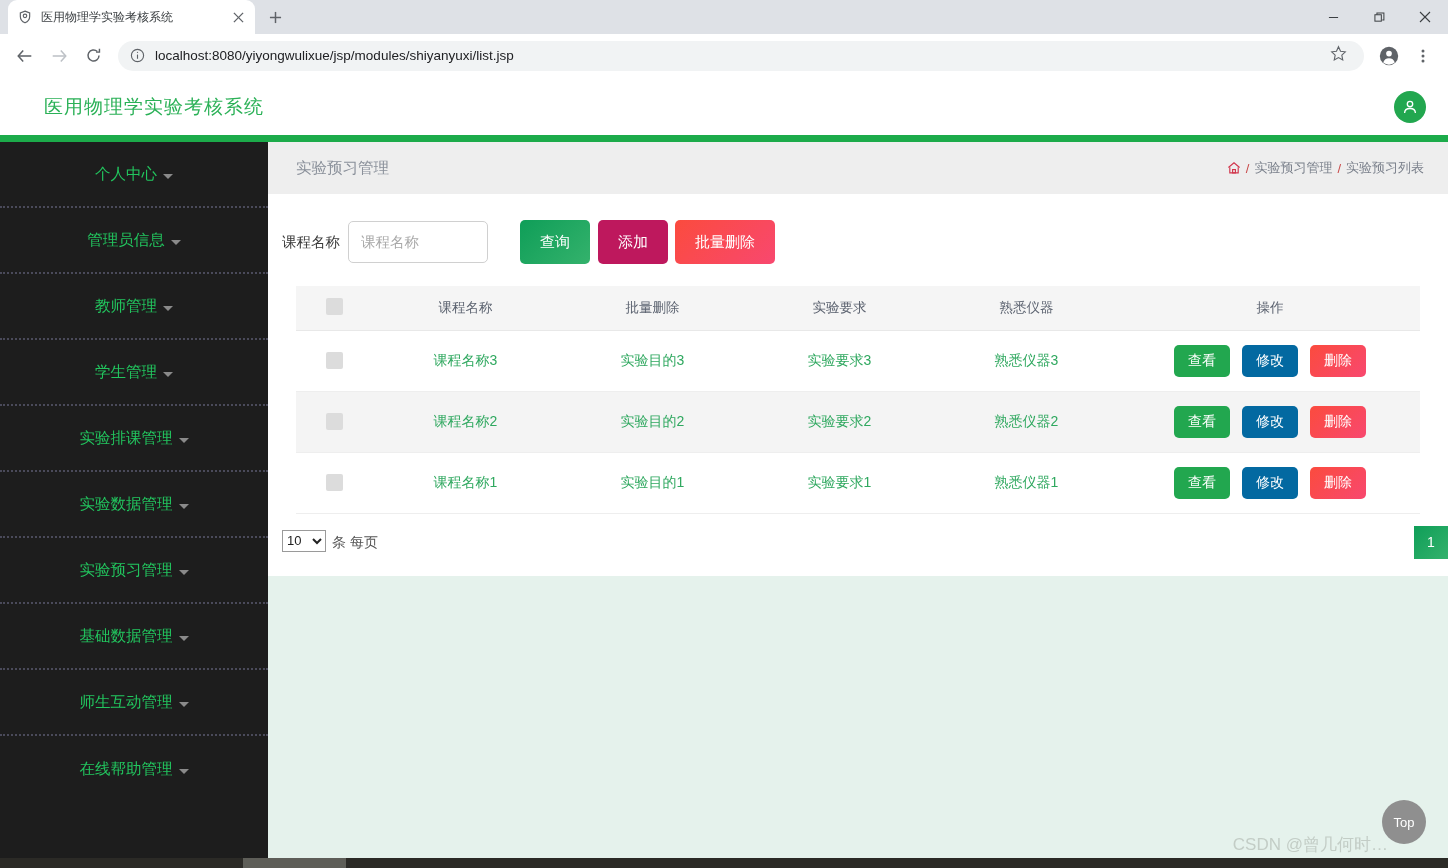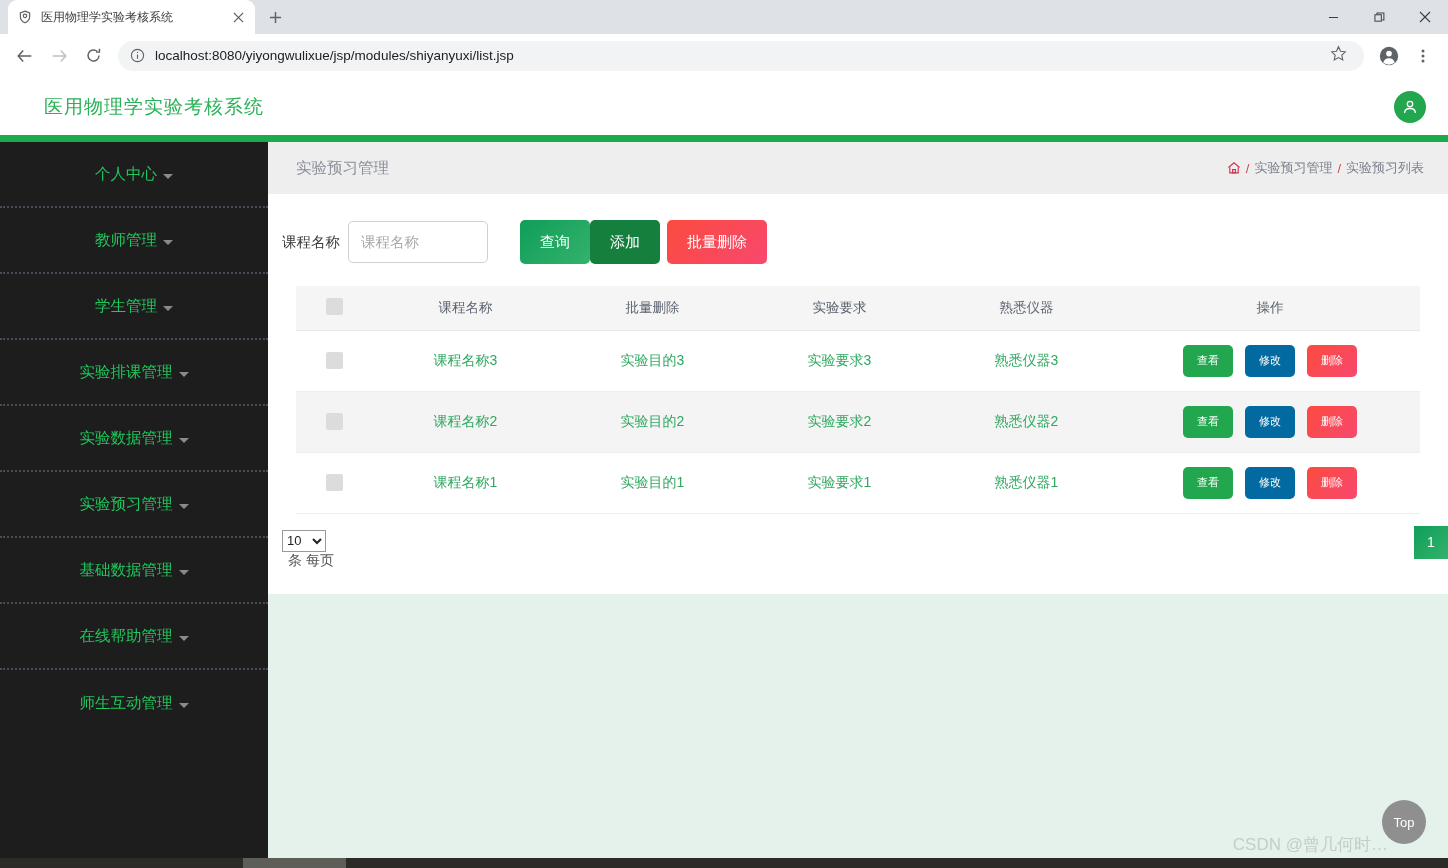--- a/index.html
+++ b/index.html
@@ -134,51 +134,51 @@
     padding: 0 12px; font-size: 14.5px; color: #333; background: #fff;
     font-family: "Liberation Sans", sans-serif;
   }
   .filter-input::placeholder { color: #a9a9a9; }
   .btn {
     height: 44px; border: none; border-radius: 5px; color: #ffffff;
     font-size: 15px; padding: 0 20px; cursor: pointer;
     font-family: "Liberation Sans", sans-serif;
   }
   .btn-query { background: linear-gradient(135deg,#0f9e58,#34b26c); margin-left: 32px; }
-  .btn-add { background: #15803d; margin-left: 0; }
+  .btn-add { background: #be185d; margin-left: 8px; }
   .btn-batchdel { background: linear-gradient(135deg,#fb4b3e,#f8486f); margin-left: 7px; }
 
   table.data { width: 1124px; margin-left: 28px; border-collapse: collapse; }
   table.data thead th {
     background: #f5f5f5; height: 44px; font-size: 13.5px; color: #5c6370;
     font-weight: normal; text-align: center; border-bottom: 1px solid #e8e8e8;
   }
   table.data tbody td {
     height: 61px; text-align: center; font-size: 14px; color: #2fa85f;
     border-bottom: 1px solid #eeeeee;
   }
   table.data tbody tr.striped td { background: #f4f4f4; }
   .cb {
     width: 17px; height: 17px; background: #dcdcdc; display: inline-block;
     border-radius: 2px; vertical-align: middle;
   }
   .cb-head { width: 17px; height: 17px; background: #dcdcdc; display: inline-block; border-radius: 2px; }
   .col-cb { width: 76px; }
   .col-op { width: 300px; }
   .act-btn {
-    height: 32px; border: none; border-radius: 5px; color: #fff; font-size: 11px;
+    height: 32px; border: none; border-radius: 5px; color: #fff; font-size: 14px;
     padding: 0 14px; margin: 0 4px; cursor: pointer;
     font-family: "Liberation Sans", sans-serif;
   }
   .act-view { background: #22a74f; }
   .act-edit { background: #0369a1; }
   .act-del { background: linear-gradient(135deg,#fb4b3e,#f8486f); text-align: center; }
 
   .pager-row {
-    display: flex; align-items: flex-start; padding: 16px 0 0 14px; position: relative; flex-direction: column;
+    display: flex; align-items: flex-end; padding: 16px 0 0 14px; position: relative;
   }
   .pager-select {
     height: 22px; font-size: 13px; font-family: "Liberation Sans", sans-serif;
     border: 1px solid #9a9a9a; background: #fff; color: #222;
   }
   .pager-text { font-size: 14px; color: #555; margin-left: 6px; }
   .page-num {
     position: absolute; right: 0px; top: 12px; width: 34px; height: 33px;
     background: linear-gradient(135deg,#0f9e58,#34b26c); color: #fff;
     display: flex; align-items: center; justify-content: center; font-size: 14px;
@@ -315,20 +315,24 @@
     <div class="greenbar"></div>
 
     <div class="body-area">
 
       <div class="sidebar">
         <div class="nav-item">
           <span>个人中心</span>
           <span class="nav-caret"></span>
         </div>
         <div class="nav-item">
+          <span>管理员信息</span>
+          <span class="nav-caret"></span>
+        </div>
+        <div class="nav-item">
           <span>教师管理</span>
           <span class="nav-caret"></span>
         </div>
         <div class="nav-item">
           <span>学生管理</span>
           <span class="nav-caret"></span>
         </div>
         <div class="nav-item">
           <span>实验排课管理</span>
           <span class="nav-caret"></span>
@@ -339,25 +343,25 @@
         </div>
         <div class="nav-item">
           <span>实验预习管理</span>
           <span class="nav-caret"></span>
         </div>
         <div class="nav-item">
           <span>基础数据管理</span>
           <span class="nav-caret"></span>
         </div>
         <div class="nav-item">
+          <span>师生互动管理</span>
+          <span class="nav-caret"></span>
+        </div>
+        <div class="nav-item">
           <span>在线帮助管理</span>
-          <span class="nav-caret"></span>
-        </div>
-        <div class="nav-item">
-          <span>师生互动管理</span>
           <span class="nav-caret"></span>
         </div>
       </div>
 
       <div class="content">
 
         <div class="page-title-bar">
           <div class="page-title">实验预习管理</div>
           <div class="breadcrumb">
             <span class="bc-home">

